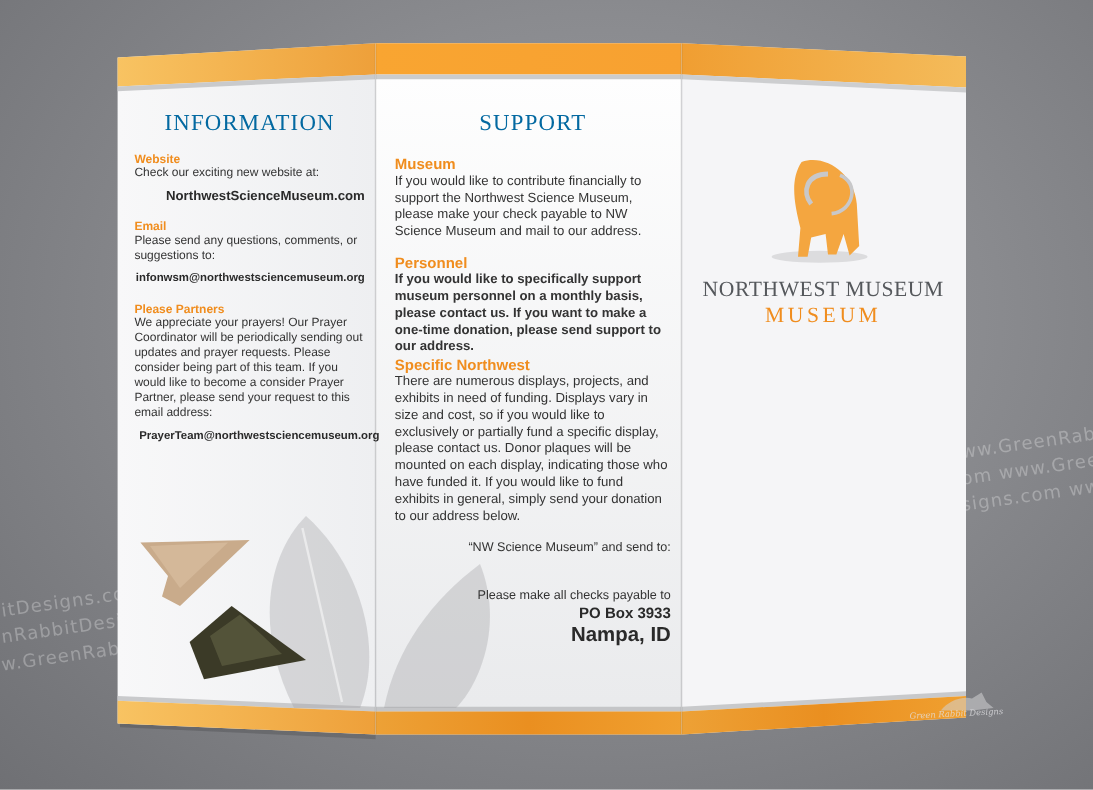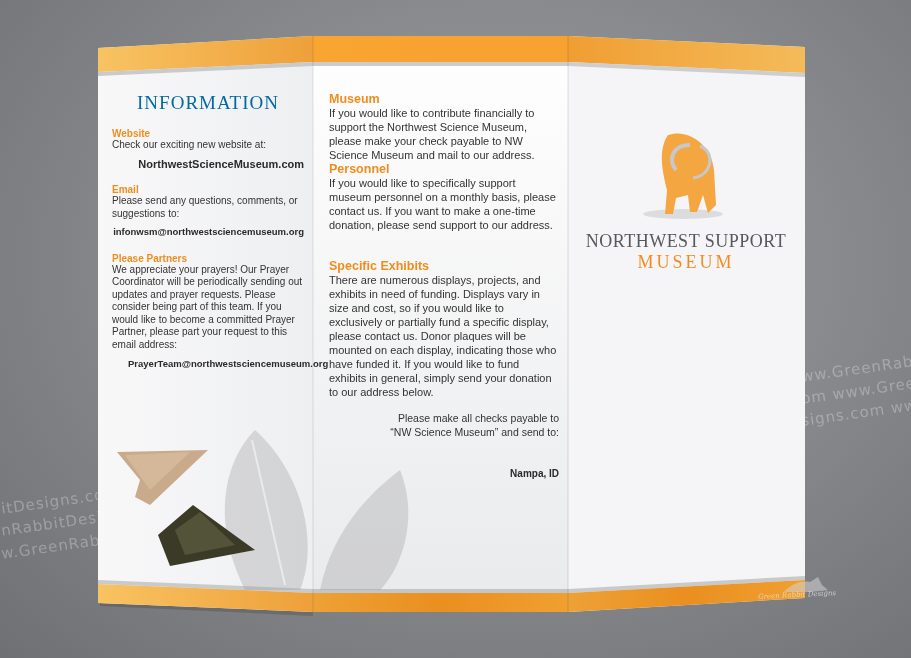--- a/index.html
+++ b/index.html
@@ -110,34 +110,36 @@
 
 <div class="txt" style="left:112px;top:92px;width:192px;">
   <div class="h1" style="margin-bottom:14px;">INFORMATION</div>
   <p class="h2">Website</p>
   <p class="p">Check our exciting new website at:</p>
   <p class="p center strong" style="font-size:11px;margin:6px 0 14px;">NorthwestScienceMuseum.com</p>
   <p class="h2">Email</p>
   <p class="p">Please send any questions, comments, or suggestions to:</p>
   <p class="p center strong" style="font-size:9.5px;margin:6px 0 14px;">infonwsm@northwestsciencemuseum.org</p>
   <p class="h2">Please Partners</p>
-  <p class="p">We appreciate your prayers! Our Prayer Coordinator will be periodically sending out updates and prayer requests. Please consider being part of this team. If you would like to become a committed Prayer Partner, please part your request to this email address:</p>
-  <p class="p center strong" style="font-size:9.5px;margin:7px 16px 0;">PrayerTeam@northwestsciencemuseum.org</p>
+  <p class="p">We appreciate your prayers! Our Prayer Coordinator will be periodically sending out updates and prayer requests. Please consider being part of this team. If you would like to become a consider Prayer Partner, please send your request to this email address:</p>
+  <p class="p center strong" style="font-size:9.5px;margin:7px 4px 0;">PrayerTeam@northwestsciencemuseum.org</p>
 </div>
 
 <div class="txt mid" style="left:329px;top:92px;width:230px;">
+  <div class="h1" style="margin-bottom:16px;">SUPPORT</div>
   <p class="h2">Museum</p>
-  <p class="p" style="">If you would like to contribute financially to support the Northwest Science Museum, please make your check payable to NW Science Museum and mail to our address.</p>
+  <p class="p" style="margin-bottom:12px;">If you would like to contribute financially to support the Northwest Science Museum, please make your check payable to NW Science Museum and mail to our address.</p>
   <p class="h2">Personnel</p>
-  <p class="p" style="margin-bottom:27px;">If you would like to specifically support museum personnel on a monthly basis, please contact us. If you want to make a one-time donation, please send support to our address.</p>
-  <p class="h2">Specific Exhibits</p>
+  <p class="p" style="margin-bottom:1px;font-weight:bold;">If you would like to specifically support museum personnel on a monthly basis, please contact us. If you want to make a one-time donation, please send support to our address.</p>
+  <p class="h2">Specific Northwest</p>
   <p class="p" style="margin-bottom:12px;">There are numerous displays, projects, and exhibits in need of funding. Displays vary in size and cost, so if you would like to exclusively or partially fund a specific display, please contact us. Donor plaques will be mounted on each display, indicating those who have funded it. If you would like to fund exhibits in general, simply send your donation to our address below.</p>
+  <p class="p center" style="font-size:10.5px;margin-bottom:26px;">“NW Science Museum” and send to:</p>
   <p class="p center" style="font-size:10.5px;">Please make all checks payable to</p>
-  <p class="p center" style="font-size:10.5px;margin-bottom:26px;">“NW Science Museum” and send to:</p>
-  <p class="p center strong" style="font-size:10px;line-height:17px;">Nampa, ID</p>
+  <p class="p center strong" style="font-size:12.5px;line-height:17px;">PO Box 3933</p>
+  <p class="p center strong" style="font-size:17px;line-height:17px;">Nampa, ID</p>
 </div>
 
 <div class="txt" style="left:575px;top:231px;width:222px;text-align:center;">
-  <div style="font-family:'Liberation Serif','DejaVu Serif',serif;font-size:18px;color:#55585c;letter-spacing:0.5px;">NORTHWEST SUPPORT</div>
+  <div style="font-family:'Liberation Serif','DejaVu Serif',serif;font-size:18px;color:#55585c;letter-spacing:0.5px;">NORTHWEST MUSEUM</div>
   <div style="font-family:'Liberation Serif','DejaVu Serif',serif;font-size:18px;color:#f08d1e;letter-spacing:3px;">MUSEUM</div>
 </div>
 
 <div style="position:absolute;left:758px;top:591px;font-family:'DejaVu Serif',serif;font-style:italic;font-size:7px;color:rgba(225,225,228,0.75);transform:rotate(-3deg);">Green Rabbit Designs</div>
 
 </body></html>

